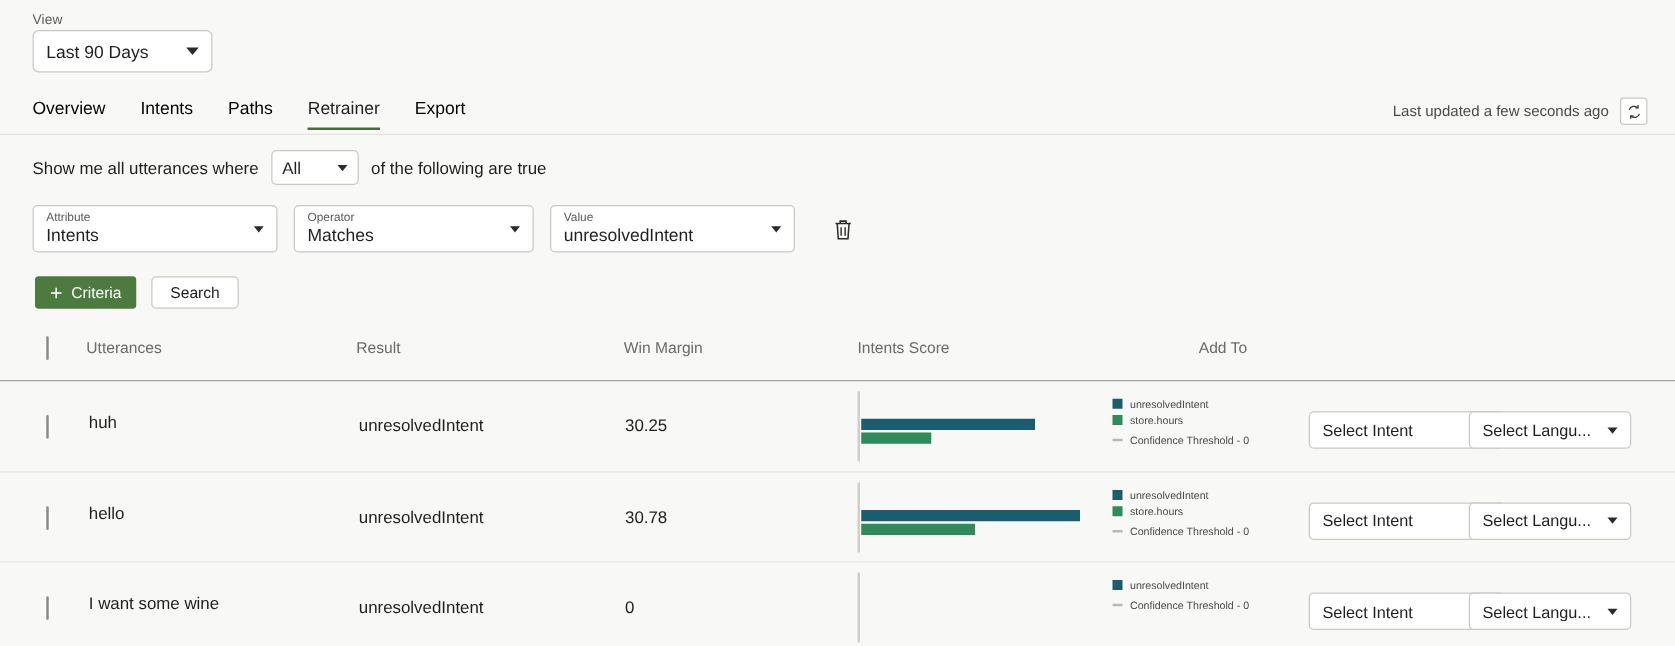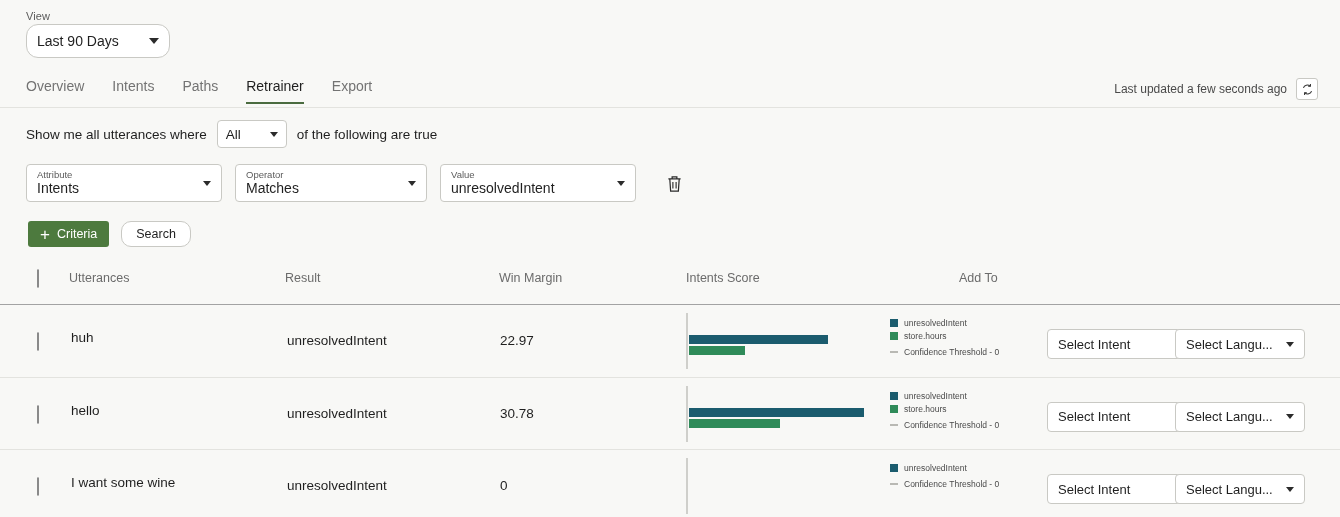--- a/index.html
+++ b/index.html
@@ -11,39 +11,39 @@
     color: #1f1f1f;
     overflow: hidden;
   }
   .page { position: relative; width: 1340px; height: 517px; background: #f8f8f6; }
 
   
   .view-block { position: absolute; left: 26px; top: 10px; }
   .view-label { font-size: 11px; color: #5b5b5b; margin-bottom: 2px; letter-spacing: .1px; }
   .view-select {
     width: 144px; height: 34px; background: #fff;
-    border: 1px solid #c9c9c4; border-radius: 12px;
+    border: 1px solid #c9c9c4; border-radius: 5px;
     display: flex; align-items: center; padding: 0 10px;
     font-size: 14px; color: #1f1f1f; position: relative;
   }
   .view-select .val { flex: 1; }
   .caret {
     width: 0; height: 0; border-left: 5px solid transparent;
     border-right: 5px solid transparent; border-top: 6px solid #2b2b2b;
   }
   .caret.sm { border-left-width: 4px; border-right-width: 4px; border-top-width: 5px; }
 
   
   .tabbar {
     position: absolute; left: 0; top: 74px; width: 1340px; height: 34px;
     border-bottom: 1px solid #e3e3df;
   }
   .tabs { position: absolute; left: 26px; top: 0; display: flex; gap: 0; }
   .tab {
-    font-size: 14px; color: #737373; padding: 4px 14px 10px 14px;
+    font-size: 14px; color: #000000; padding: 4px 14px 10px 14px;
     position: relative; white-space: nowrap;
   }
   .tab:first-child { padding-left: 0; }
   .tab.active { color: #1f1f1f; }
   .tab.active::after {
     content: ""; position: absolute; left: 14px; right: 14px; bottom: 0;
     height: 2px; background: #4a6b3f;
   }
   .tab.active:first-child::after { left: 0; }
 
@@ -88,21 +88,21 @@
   
   .btn-row { position: absolute; left: 28px; top: 221px; display: flex; align-items: center; gap: 12px; }
   .btn-criteria {
     background: #4d7a3e; color: #fff; border: none; border-radius: 3px;
     height: 26px; padding: 0 12px; font-size: 12.5px;
     display: flex; align-items: center; gap: 7px;
     font-family: "Liberation Sans", sans-serif;
   }
   .plus { font-size: 17px; line-height: 1; font-weight: 300; }
   .btn-search {
-    background: #fff; color: #1f1f1f; border: 1px solid #c9c9c4; border-radius: 10px;
+    background: #fff; color: #1f1f1f; border: 1px solid #c9c9c4; border-radius: 4px;
     height: 26px; padding: 0 14px; font-size: 12.5px;
     font-family: "Liberation Sans", sans-serif;
   }
 
   
   .table { position: absolute; left: 0; top: 258px; width: 1340px; }
   .thead {
     position: relative; height: 47px; border-bottom: 1px solid #a3a3a3;
   }
   .th { position: absolute; font-size: 12.5px; color: #6b6b6b; top: 13px; }
@@ -231,21 +231,21 @@
       <span class="th" style="left:285px;">Result</span>
       <span class="th" style="left:499px;">Win Margin</span>
       <span class="th" style="left:686px;">Intents Score</span>
       <span class="th" style="left:959px;">Add To</span>
     </div>
 
     <div class="trow">
       <span class="row-chk"><span class="chk"></span></span>
       <span class="cell" style="left:71px; top:25px;">huh</span>
       <span class="cell" style="left:287px; top:28px;">unresolvedIntent</span>
-      <span class="cell" style="left:500px; top:28px;">22.97</span>
+      <span class="cell" style="left:500px; top:28px;">30.25</span>
 
       <div class="chart">
         <div class="axis"></div>
         <div class="bar b1" style="width:139px;"></div>
         <div class="bar b2" style="width:56px;"></div>
       </div>
 
       <div class="legend">
         <div class="leg-item">
           <span class="sw teal"></span>

